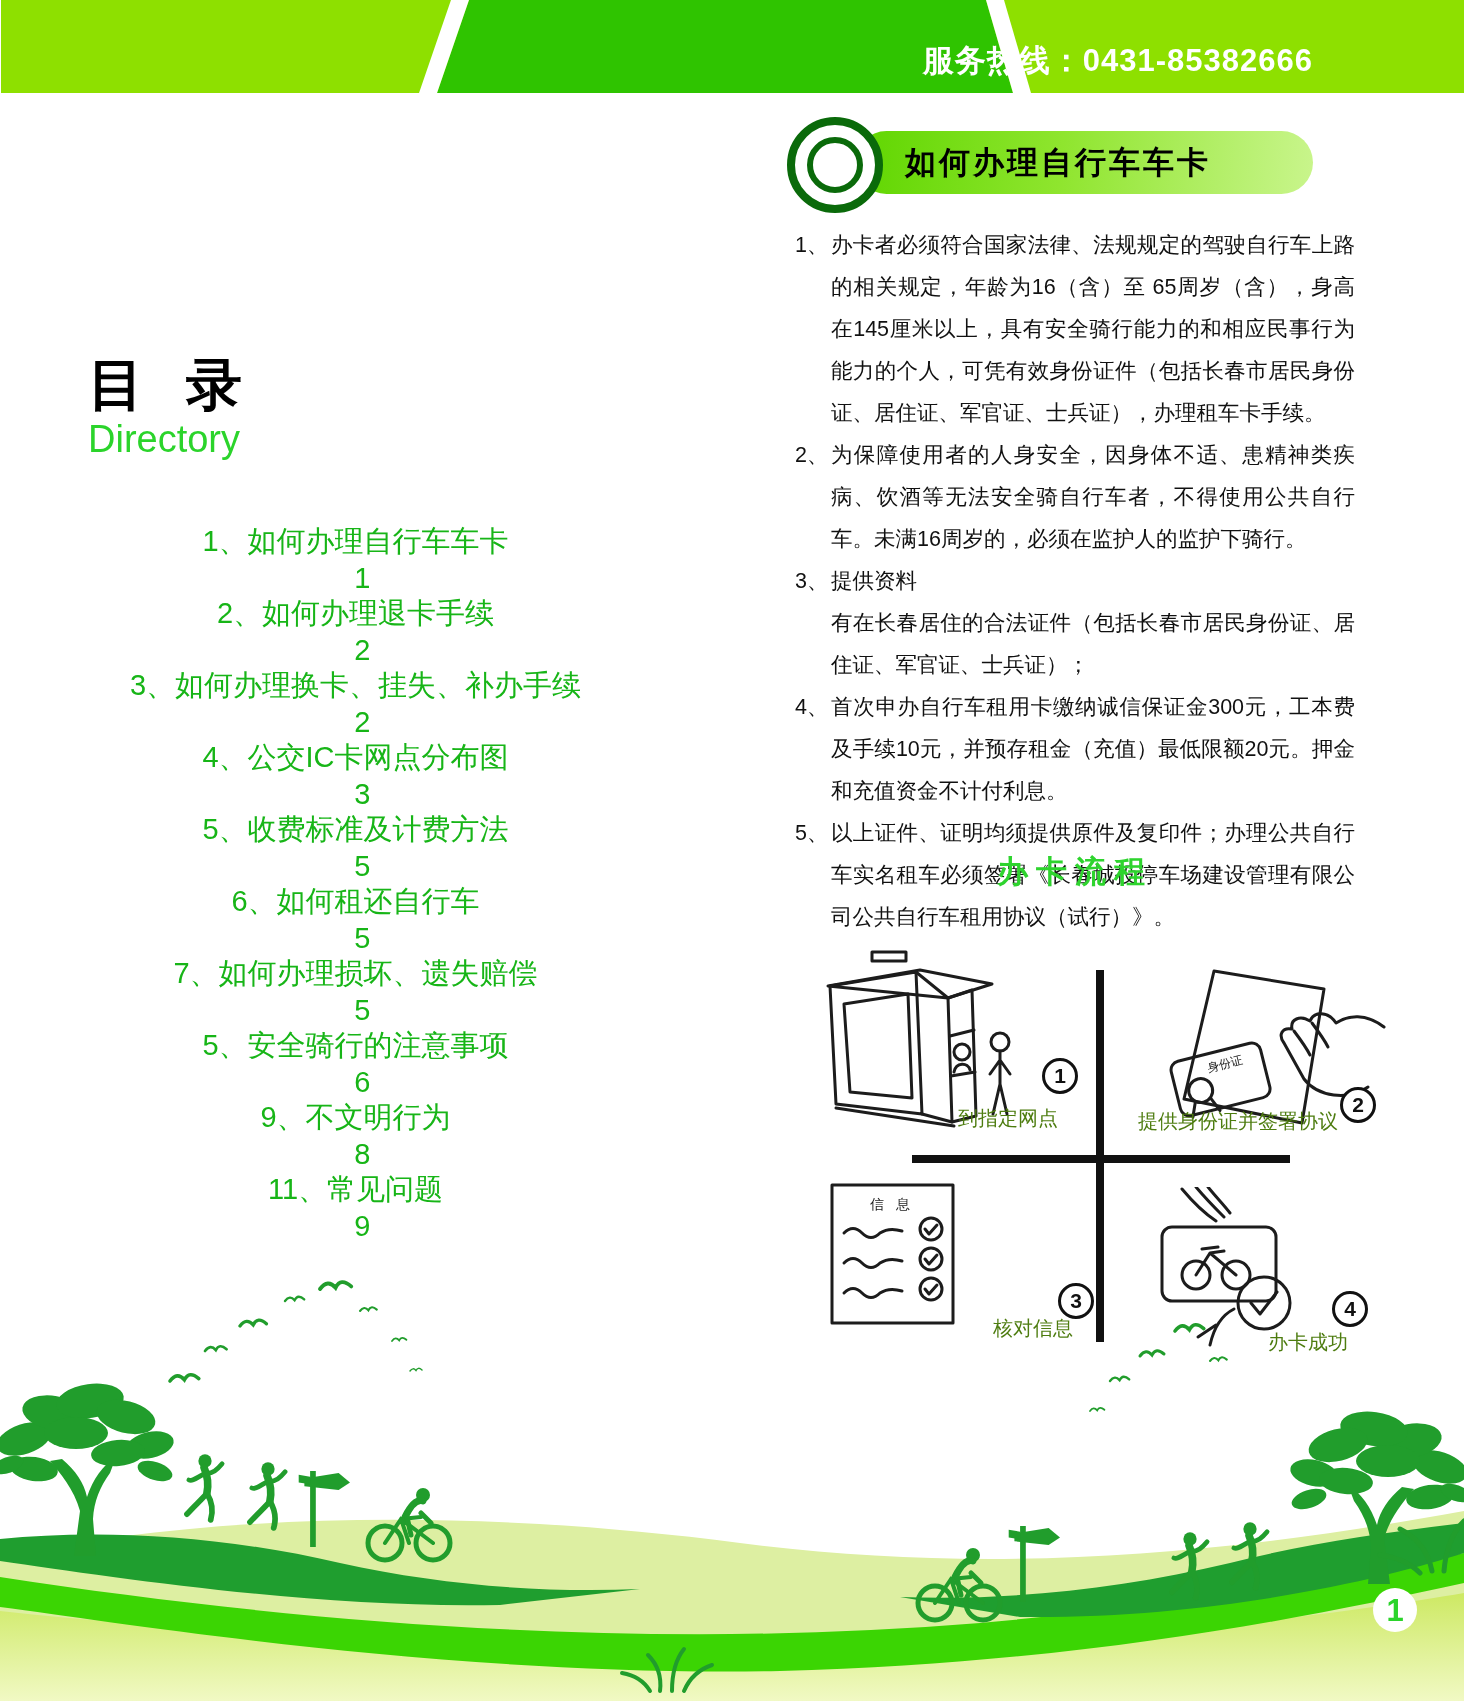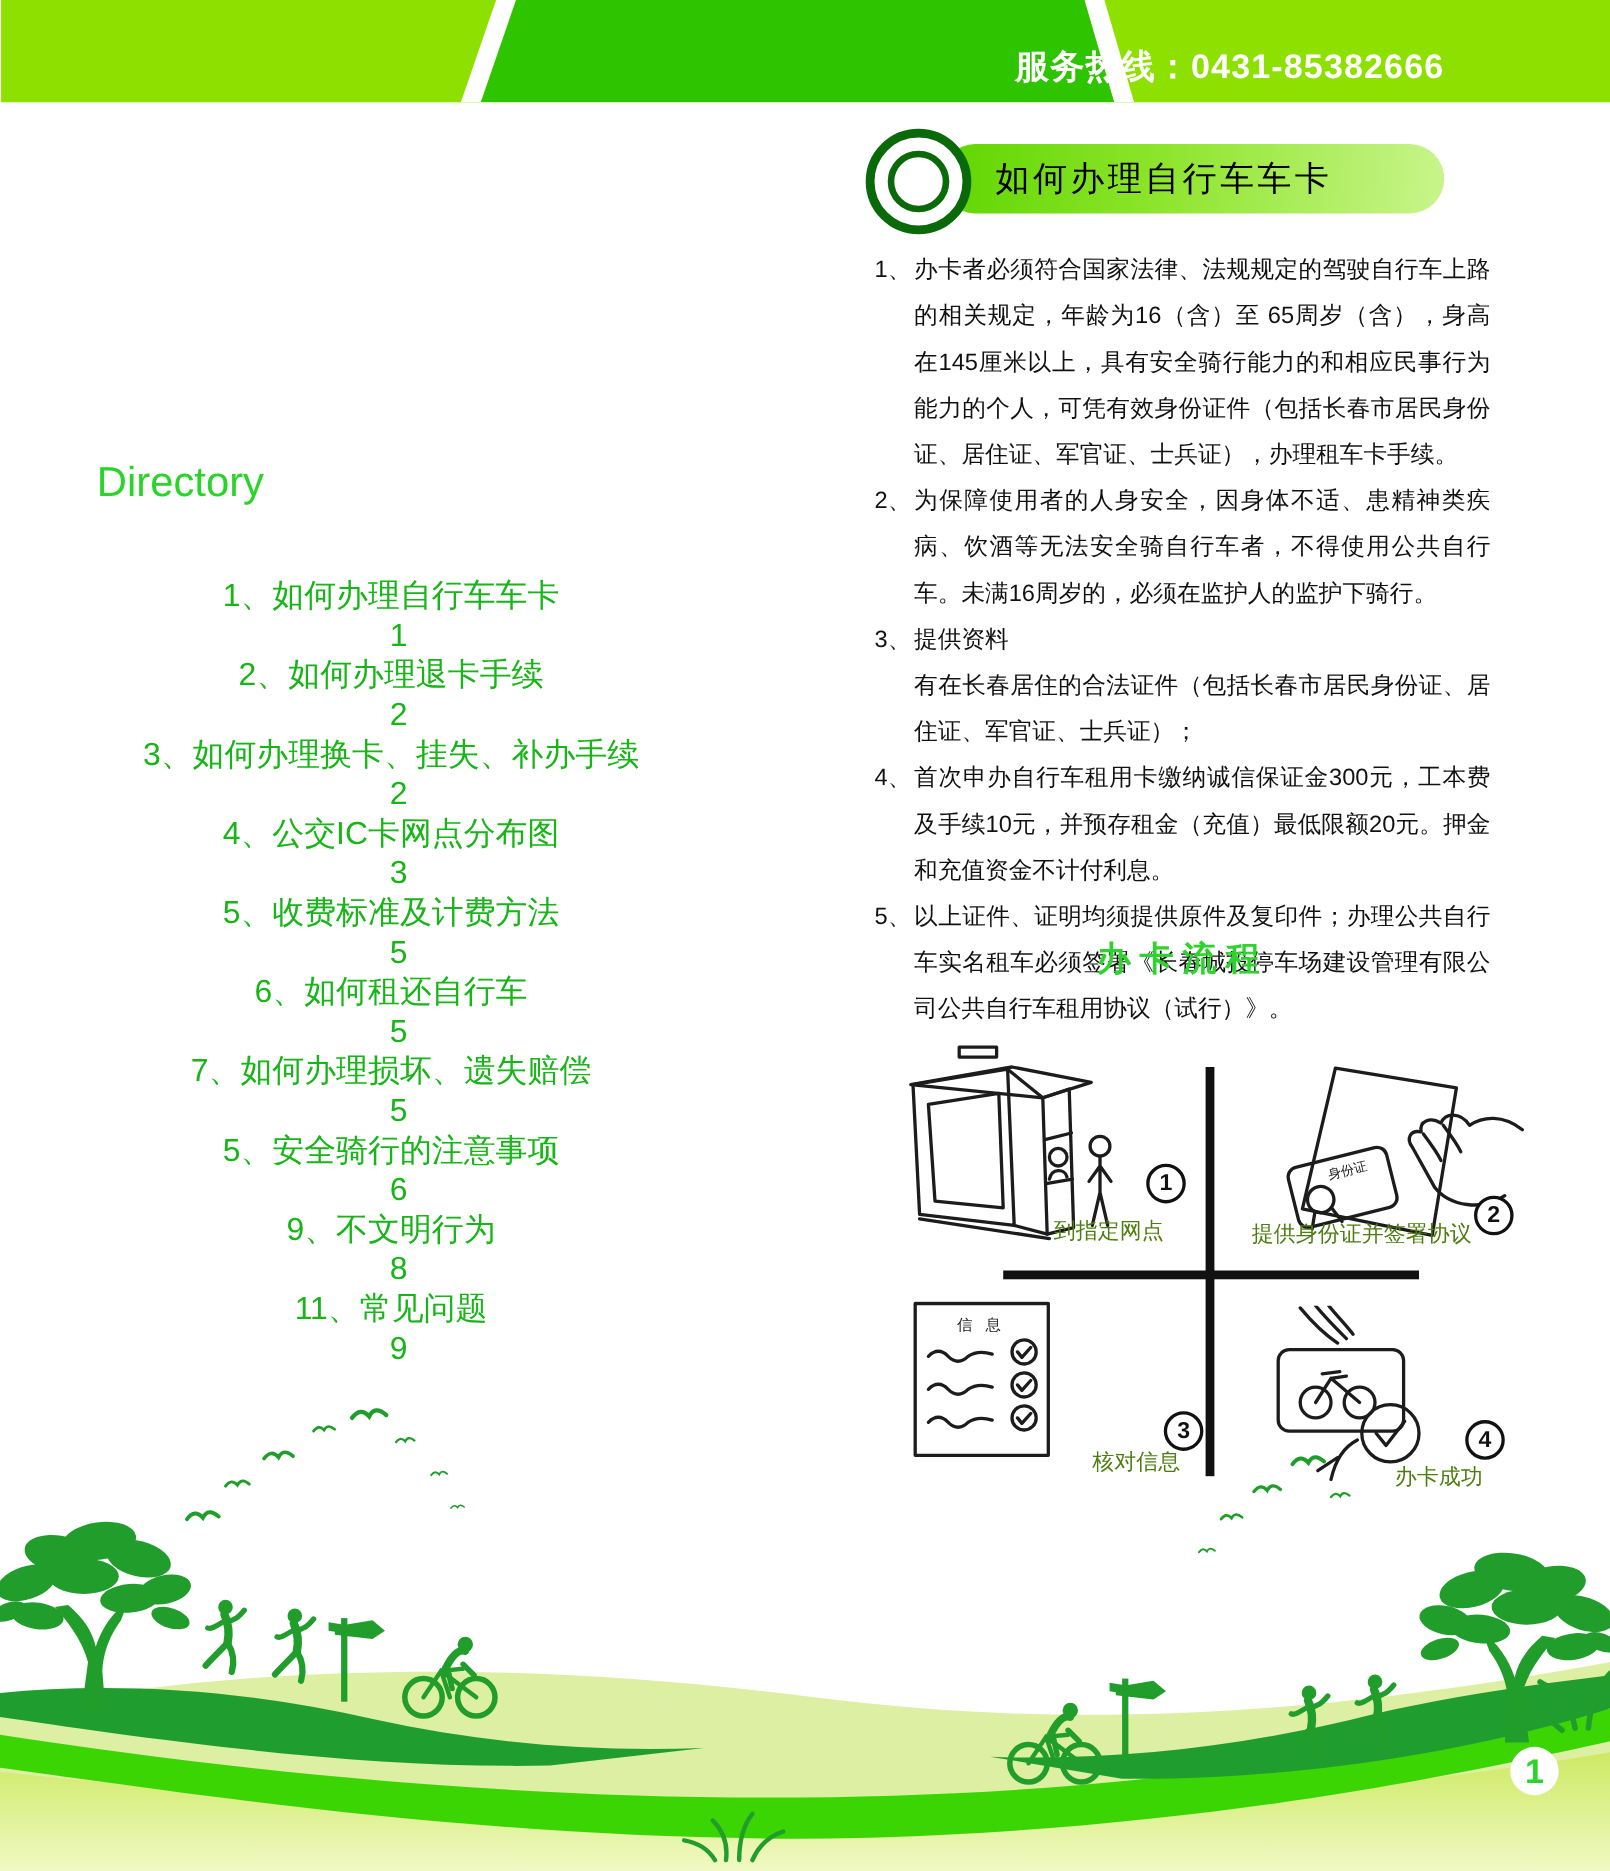--- a/index.html
+++ b/index.html
@@ -12,21 +12,21 @@
   .banner-dark{left:0;top:0;width:100%;height:100%;background:#2fc400;
     clip-path:polygon(468px 0,985px 0,1012px 100%,436px 100%);}
   .banner-gap{left:0;top:0;width:100%;height:100%;background:#ffffff;}
   .banner-gap.g1{clip-path:polygon(450px 0,468px 0,436px 100%,418px 100%);}
   .banner-gap.g2{clip-path:polygon(985px 0,1003px 0,1030px 100%,1012px 100%);}
   .hotline{right:152px;top:40px;font-size:31px;font-weight:bold;color:#ffffff;letter-spacing:1px;}
 
   
   .hdr-pill{left:855px;top:131px;width:458px;height:63px;border-radius:32px;
     background:linear-gradient(95deg,#5fd600 0%,#8fe52e 45%,#c9f58c 100%);}
-  .hdr-title{left:905px;top:131px;height:63px;line-height:63px;font-size:31px;font-weight:normal;
+  .hdr-title{left:905px;top:131px;height:63px;line-height:63px;font-size:31px;font-weight:bold;
     color:#000;letter-spacing:3px;font-family:"Liberation Serif",serif;}
   .hdr-ring{left:787px;top:117px;width:96px;height:96px;border-radius:50%;
     border:8px solid #0a6a0a;background:#fff;box-sizing:border-box;}
   .hdr-ring-inner{left:12px;top:12px;width:56px;height:56px;border-radius:50%;
     border:6px solid #0a6a0a;background:#fff;box-sizing:border-box;}
 
   
   .toc-title-cn{left:88px;top:348px;font-size:56px;font-weight:bold;color:#000;
     letter-spacing:14px;font-family:"Liberation Serif",serif;}
   .toc-title-en{left:88px;top:418px;font-size:38px;color:#2bd42b;}
@@ -67,20 +67,21 @@
 
 <div class="page">
 
   <div class="abs banner">
     <div class="abs banner-dark"></div>
     <div class="abs banner-gap g1"></div>
     <div class="abs banner-gap g2"></div>
     <div class="abs hotline">服务热线：0431-85382666</div>
   </div>
 
+  <div class="abs toc-title-cn">目 录</div>
   <div class="abs toc-title-en">Directory</div>
 
   <div class="abs toc">
     <div class="toc-row">
       <span class="toc-label">1、如何办理自行车车卡</span>
       <span class="toc-dashes"></span>
       <span class="toc-page">1</span>
     </div>
     <div class="toc-row">
       <span class="toc-label">2、如何办理退卡手续</span>

